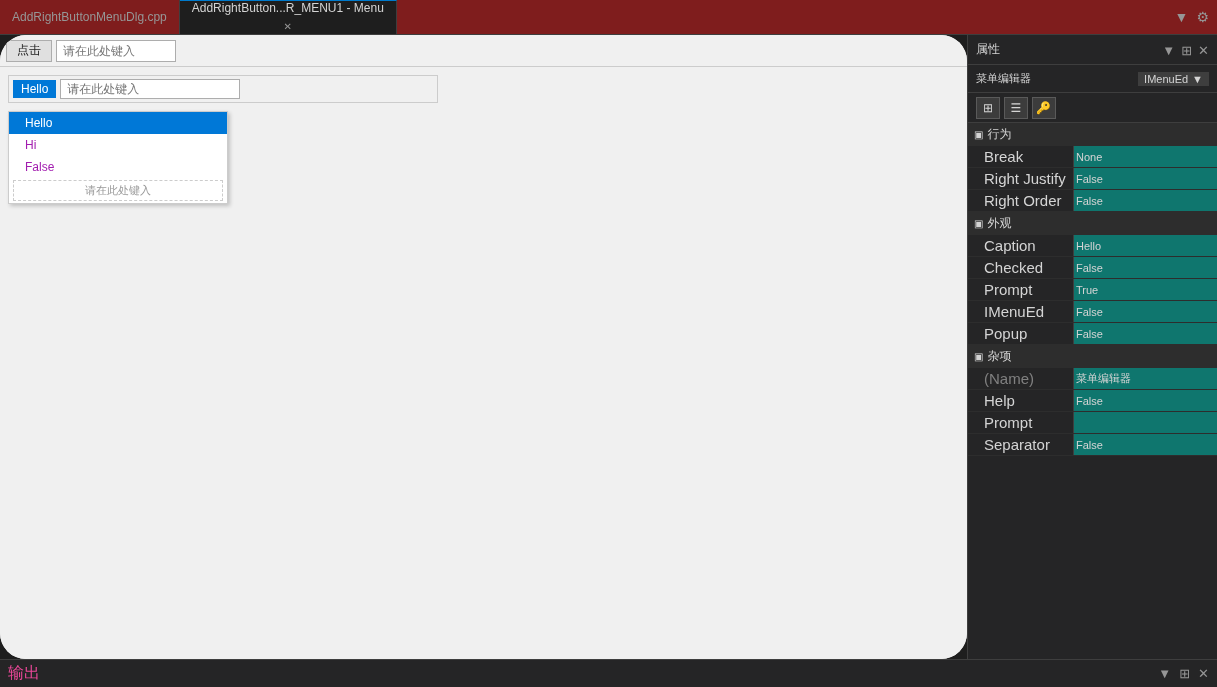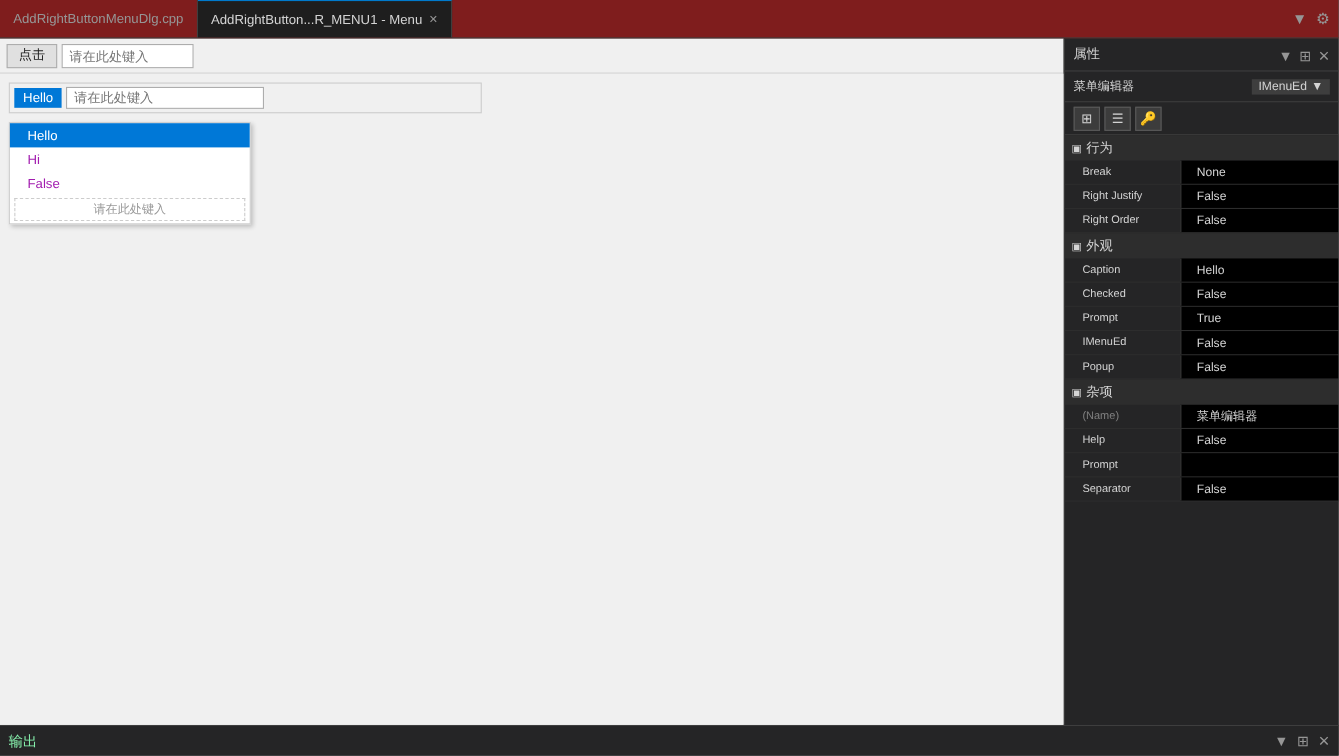--- a/index.html
+++ b/index.html
@@ -32,20 +32,21 @@
       color: #969696;
       font-size: 12px;
       cursor: pointer;
       border-right: 1px solid #3e3e3e;
       gap: 6px;
     }
     .tab-item.active {
       background: #1e1e1e;
       color: #d4d4d4;
       border-top: 1px solid #007acc;
+      flex-direction: column;
     }
     .tab-item .close-icon {
       font-size: 10px;
       color: #969696;
     }
     .tab-actions {
       margin-left: auto;
       display: flex;
       align-items: center;
       gap: 8px;
@@ -64,20 +65,21 @@
       overflow: hidden;
     }
 
     
     .editor-area {
       flex: 1;
       display: flex;
       flex-direction: column;
       background: #f0f0f0;
       overflow: hidden;
+      border-radius: 26px;
     }
 
     
     .editor-toolbar {
       display: flex;
       align-items: center;
       background: #f0f0f0;
       padding: 4px 6px;
       gap: 4px;
       border-bottom: 1px solid #ccc;
@@ -275,56 +277,56 @@
 
     .prop-row {
       display: flex;
       align-items: center;
       height: 22px;
       border-bottom: 1px solid #2d2d2d;
     }
     .prop-name {
       width: 105px;
       padding: 0 6px 0 16px;
-      font-size: 10px;
+      font-size: 15px;
       color: #d4d4d4;
       flex-shrink: 0;
       overflow: hidden;
       text-overflow: ellipsis;
       white-space: nowrap;
     }
     .prop-name.dimmed {
       color: #808080;
     }
     .prop-value {
       flex: 1;
-      padding: 0 14px;
+      padding: 0 2px;
       font-size: 11px;
       color: #d4d4d4;
-      background: #000000;
+      background: #0f766e;
       height: 100%;
       display: flex;
       align-items: center;
       border-left: 1px solid #3e3e3e;
     }
 
     
     .output-panel {
       height: 28px;
       background: #252526;
       border-top: 1px solid #3e3e3e;
       display: flex;
       align-items: center;
       padding: 0 8px;
       gap: 8px;
       flex-shrink: 0;
     }
     .output-label {
-      font-size: 13px;
-      color: #86efac;
+      font-size: 16px;
+      color: #ec4899;
       text-align: center;
     }
     .output-icons {
       margin-left: auto;
       display: flex;
       gap: 8px;
       align-items: center;
     }
     .output-icon {
       color: #969696;

